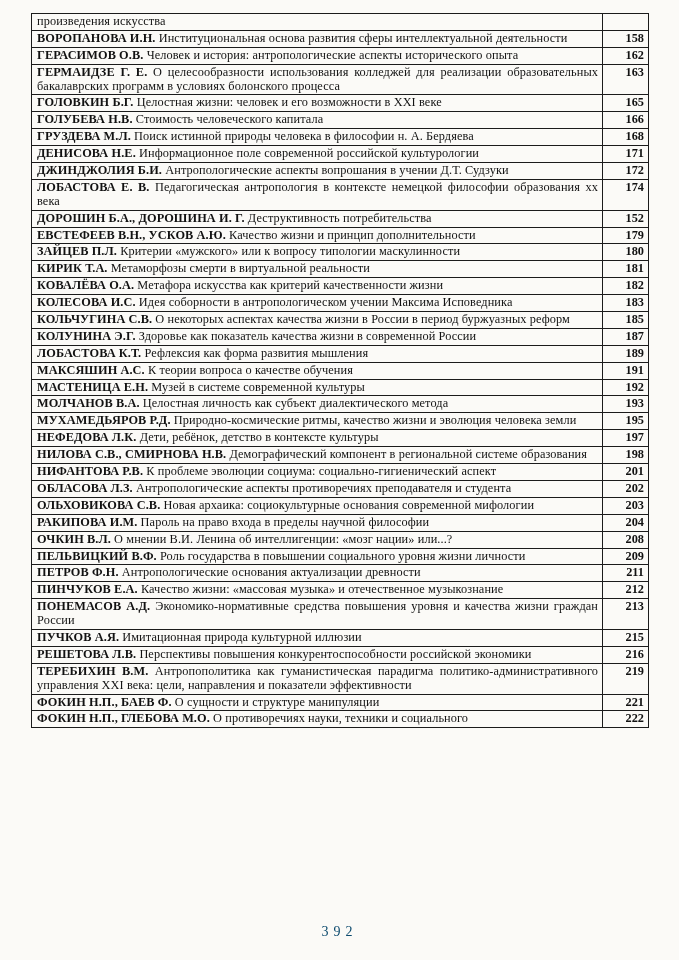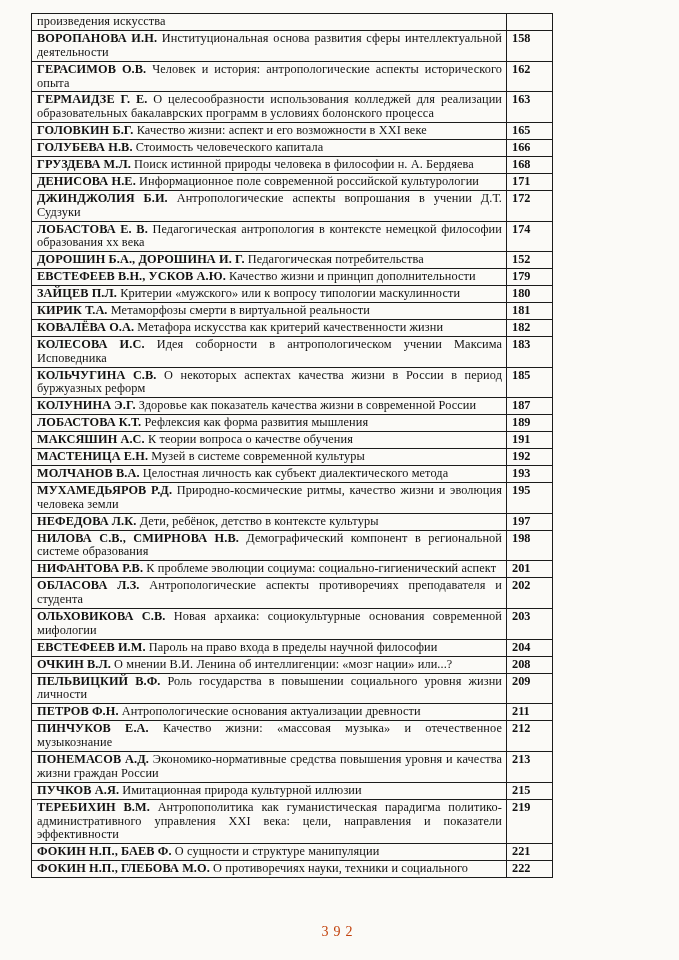--- a/index.html
+++ b/index.html
@@ -12,51 +12,51 @@
   .page {
     position: relative;
     width: 679px;
     height: 960px;
     background: #fbfaf7;
     padding: 13px 30px 0 31px;
     overflow: hidden;
   }
   table.toc {
     border-collapse: collapse;
-    width: 522px;
+    width: 618px;
     table-layout: fixed;
   }
   table.toc td {
     border: 1px solid #1b1b1b;
     font-size: 12.3px;
     line-height: 1.13;
     vertical-align: top;
     padding: 1px 4px 1px 5px;
   }
   td.entry-cell {
     text-align: justify;
     letter-spacing: 0.1px;
   }
   td.page-cell {
     width: 46px;
-    text-align: left;
+    text-align: right;
     font-weight: bold;
     padding: 1px 2px;
   }
   .author { font-weight: bold; margin-top: 26px; }
   .title  { font-weight: normal; }
   .footer {
     position: absolute;
     left: 0;
     bottom: 20px;
     width: 100%;
     text-align: center;
     font-size: 14px;
     letter-spacing: 5px;
-    color: #c2410c;
+    color: #0c4a6e;
   }
 </style>
 </head>
 <body>
 
 <div class="page">
 
   <table class="toc">
     <tbody>
 
@@ -75,21 +75,21 @@
           <td class="entry-cell"><span class="author">ГЕРАСИМОВ О.В.</span><span class="title"> Человек и история: антропологические аспекты исторического опыта</span></td>
           <td class="page-cell">162</td>
         </tr>
 
         <tr>
           <td class="entry-cell"><span class="author">ГЕРМАИДЗЕ Г. Е.</span><span class="title"> О целесообразности использования колледжей для реализации образовательных бакалаврских программ в условиях болонского процесса</span></td>
           <td class="page-cell">163</td>
         </tr>
 
         <tr>
-          <td class="entry-cell"><span class="author">ГОЛОВКИН Б.Г.</span><span class="title"> Качество жизни: аспект и его возможности в XXI веке</span></td>
+          <td class="entry-cell"><span class="author">ГОЛОВКИН Б.Г.</span><span class="title"> Целостная жизни: человек и его возможности в XXI веке</span></td>
           <td class="page-cell">165</td>
         </tr>
 
         <tr>
           <td class="entry-cell"><span class="author">ГОЛУБЕВА Н.В.</span><span class="title"> Стоимость человеческого капитала</span></td>
           <td class="page-cell">166</td>
         </tr>
 
         <tr>
           <td class="entry-cell"><span class="author">ГРУЗДЕВА М.Л.</span><span class="title"> Поиск истинной природы человека в философии н. А. Бердяева</span></td>
@@ -106,21 +106,21 @@
           <td class="entry-cell"><span class="author">ДЖИНДЖОЛИЯ Б.И.</span><span class="title"> Антропологические аспекты вопрошания в учении Д.Т. Судзуки</span></td>
           <td class="page-cell">172</td>
         </tr>
 
         <tr>
           <td class="entry-cell"><span class="author">ЛОБАСТОВА Е. В.</span><span class="title"> Педагогическая антропология в контексте немецкой философии образования xx века</span></td>
           <td class="page-cell">174</td>
         </tr>
 
         <tr>
-          <td class="entry-cell"><span class="author">ДОРОШИН Б.А., ДОРОШИНА И. Г.</span><span class="title"> Педагогическая потребительства</span></td>
+          <td class="entry-cell"><span class="author">ДОРОШИН Б.А., ДОРОШИНА И. Г.</span><span class="title"> Деструктивность потребительства</span></td>
           <td class="page-cell">152</td>
         </tr>
 
         <tr>
           <td class="entry-cell"><span class="author">ЕВСТЕФЕЕВ В.Н., УСКОВ А.Ю.</span><span class="title"> Качество жизни и принцип дополнительности</span></td>
           <td class="page-cell">179</td>
         </tr>
 
         <tr>
           <td class="entry-cell"><span class="author">ЗАЙЦЕВ П.Л.</span><span class="title"> Критерии «мужского» или к вопросу типологии маскулинности</span></td>
@@ -196,21 +196,21 @@
           <td class="entry-cell"><span class="author">ОБЛАСОВА Л.З.</span><span class="title"> Антропологические аспекты противоречиях преподавателя и студента</span></td>
           <td class="page-cell">202</td>
         </tr>
 
         <tr>
           <td class="entry-cell"><span class="author">ОЛЬХОВИКОВА С.В.</span><span class="title"> Новая архаика: социокультурные основания современной мифологии</span></td>
           <td class="page-cell">203</td>
         </tr>
 
         <tr>
-          <td class="entry-cell"><span class="author">ЕВСТЕФЕЕВ И.М.</span><span class="title"> Пароль на право входа в пределы научной философии</span></td>
+          <td class="entry-cell"><span class="author">РАКИПОВА И.М.</span><span class="title"> Пароль на право входа в пределы научной философии</span></td>
           <td class="page-cell">204</td>
         </tr>
 
         <tr>
           <td class="entry-cell"><span class="author">ОЧКИН В.Л.</span><span class="title"> О мнении В.И. Ленина об интеллигенции: «мозг нации» или...?</span></td>
           <td class="page-cell">208</td>
         </tr>
 
         <tr>
           <td class="entry-cell"><span class="author">ПЕЛЬВИЦКИЙ В.Ф.</span><span class="title"> Роль государства в повышении социального уровня жизни личности</span></td>
@@ -230,20 +230,24 @@
         <tr>
           <td class="entry-cell"><span class="author">ПОНЕМАСОВ А.Д.</span><span class="title"> Экономико-нормативные средства повышения уровня и качества жизни граждан России</span></td>
           <td class="page-cell">213</td>
         </tr>
 
         <tr>
           <td class="entry-cell"><span class="author">ПУЧКОВ А.Я.</span><span class="title"> Имитационная природа культурной иллюзии</span></td>
           <td class="page-cell">215</td>
         </tr>
 
+        <tr>
+          <td class="entry-cell"><span class="author">РЕШЕТОВА Л.В.</span><span class="title"> Перспективы повышения конкурентоспособности российской экономики</span></td>
+          <td class="page-cell">216</td>
+        </tr>
 
         <tr>
           <td class="entry-cell"><span class="author">ТЕРЕБИХИН В.М.</span><span class="title"> Антропополитика как гуманистическая парадигма политико-административного управления XXI века: цели, направления и показатели эффективности</span></td>
           <td class="page-cell">219</td>
         </tr>
 
 
         <tr>
           <td class="entry-cell"><span class="author">ФОКИН Н.П., БАЕВ Ф.</span><span class="title"> О сущности и структуре манипуляции</span></td>
           <td class="page-cell">221</td>

